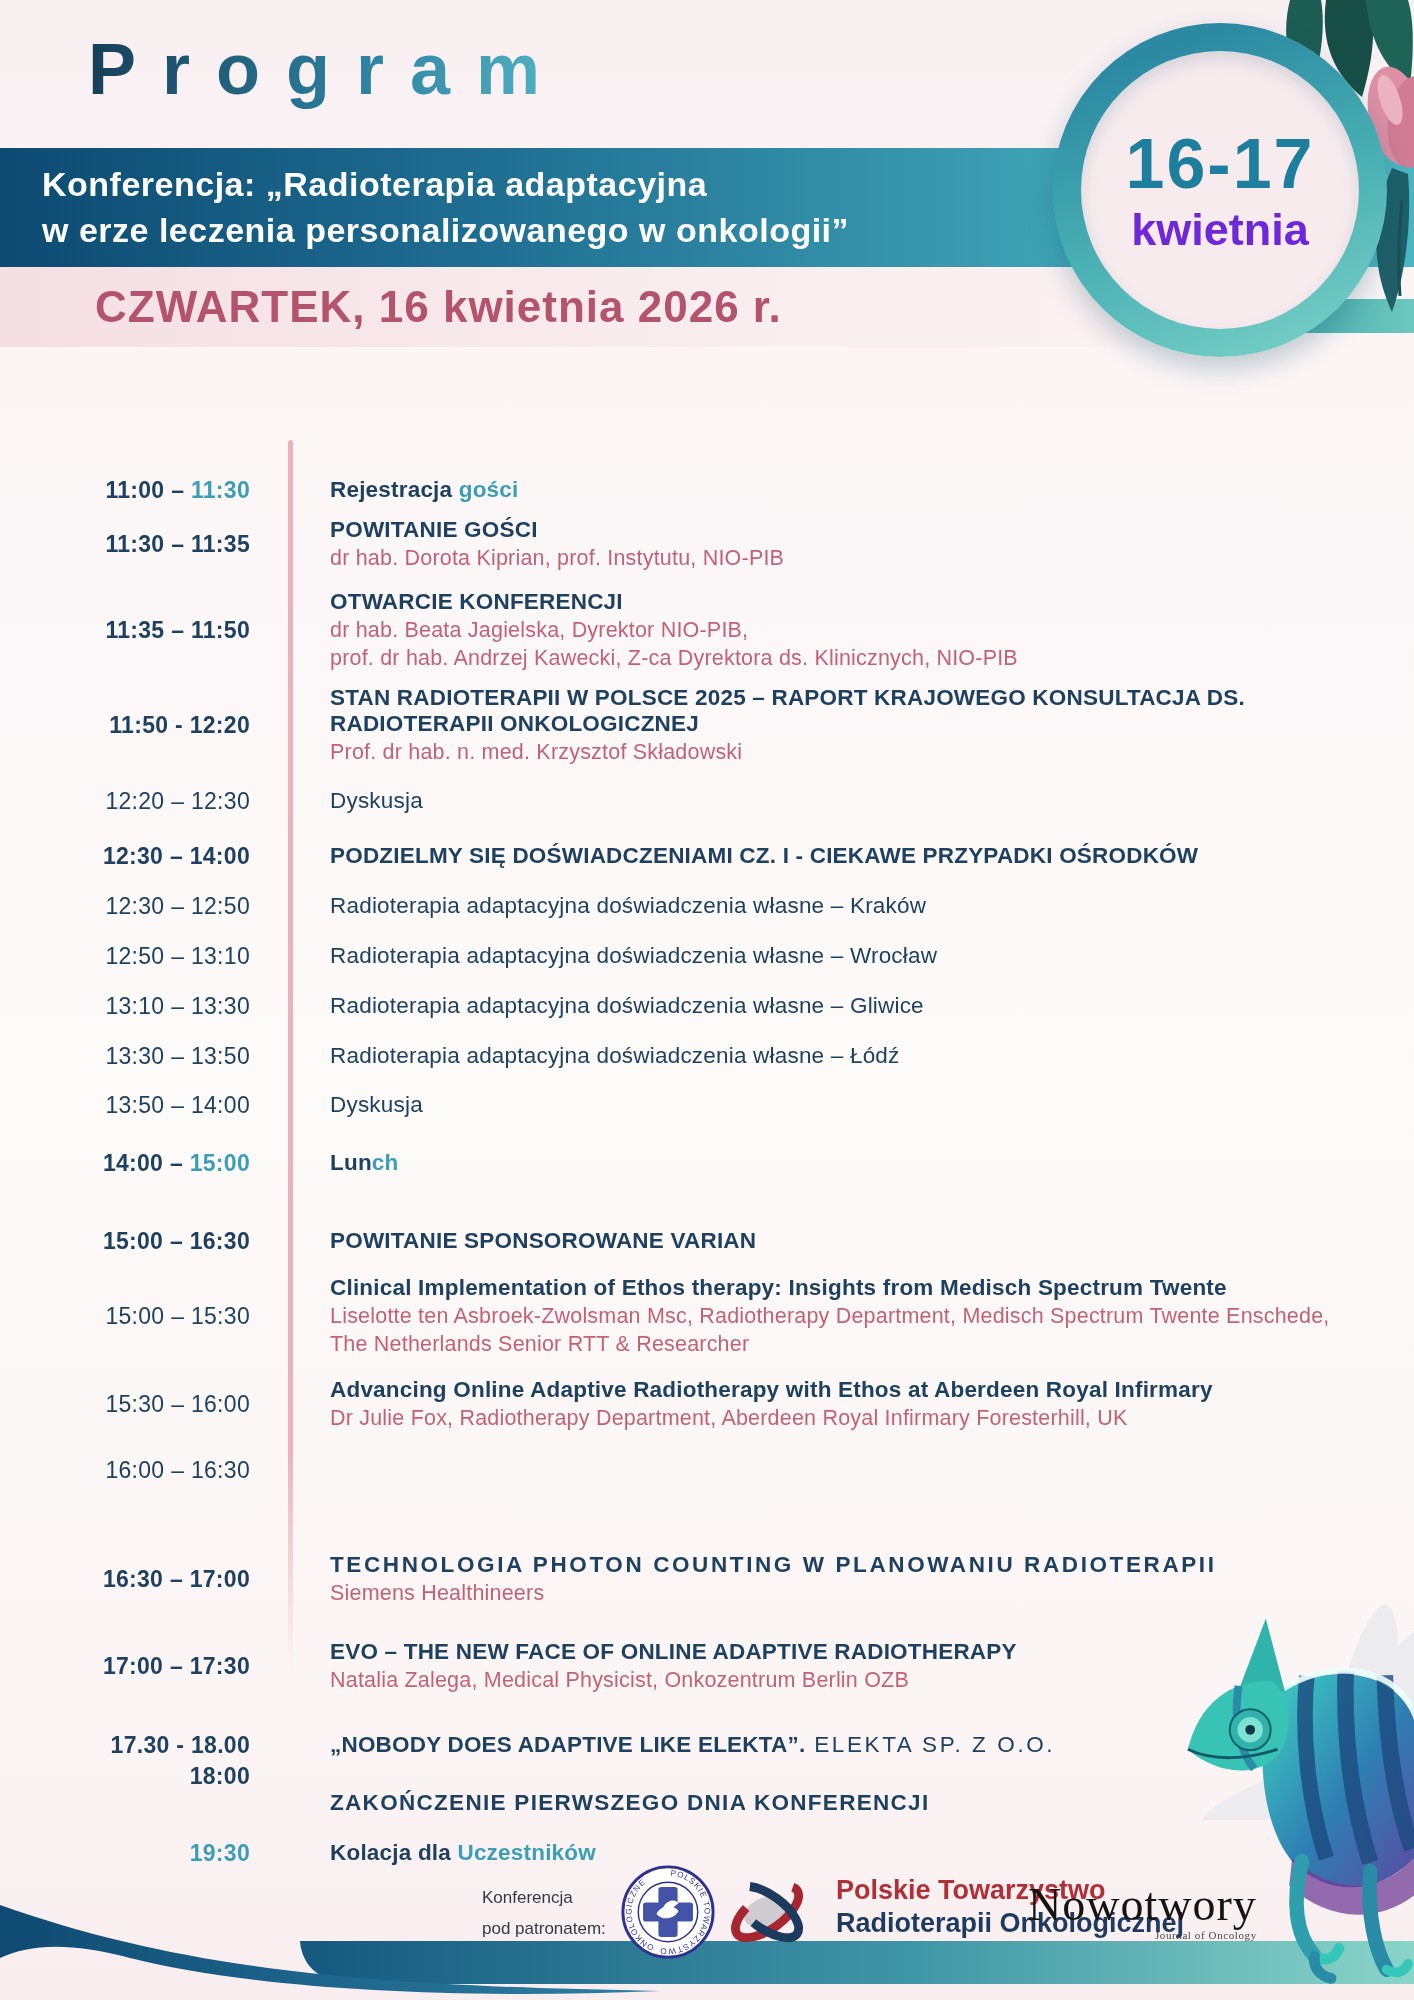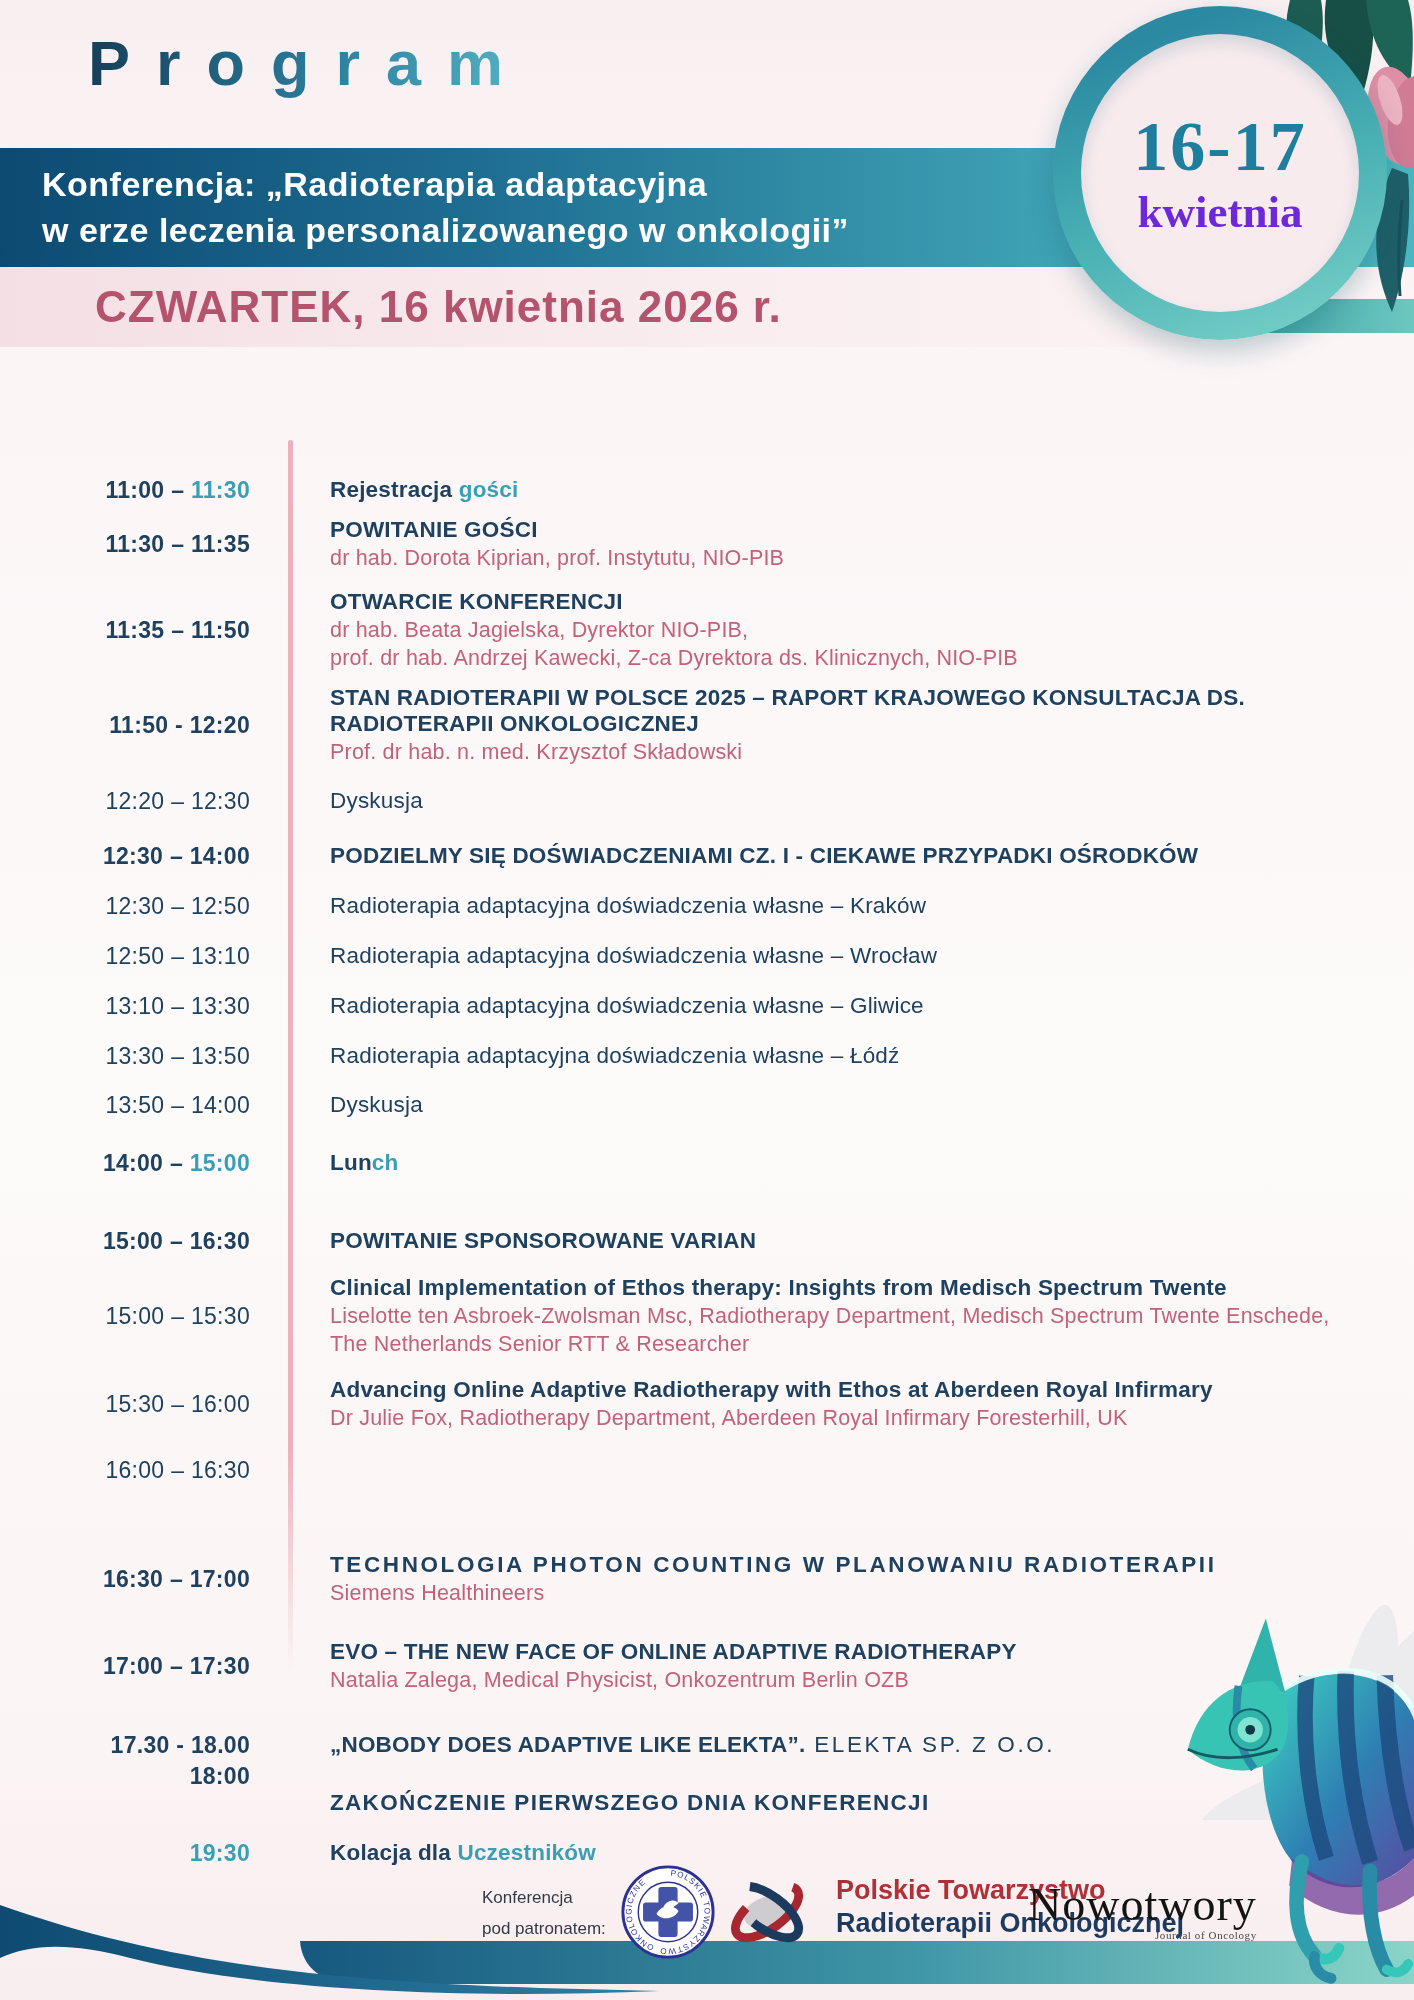--- a/index.html
+++ b/index.html
@@ -4,35 +4,35 @@
 <style>
   html,body{margin:0;padding:0;background:#ffffff;}
   .page{
     position:relative;width:1414px;height:2000px;overflow:hidden;
     background:linear-gradient(180deg,#f8eff1 0%,#fbf5f6 16%,#fdfafa 55%,#fbf4f4 88%,#f8edef 100%);
     font-family:"Liberation Sans","DejaVu Sans",sans-serif;
   }
   
   .program-title{
     position:absolute;left:88px;top:26px;margin:0;
-    font-size:63px;font-weight:700;letter-spacing:26px;line-height:1.2;
+    font-size:72px;font-weight:700;letter-spacing:26px;line-height:1.2;
     background:linear-gradient(90deg,#173f58 0%,#2b7f9e 55%,#55b4c4 100%);
     -webkit-background-clip:text;background-clip:text;color:transparent;
   }
   .banner{
     position:absolute;left:0;top:148px;width:1414px;height:119px;box-sizing:border-box;
     background:linear-gradient(90deg,#0d4a72 0%,#1f6f92 35%,#3fa3b5 75%,#4cb6c0 100%);
     padding:13px 0 0 42px;z-index:2;
   }
   .banner-line{color:#ffffff;font-size:34px;font-weight:700;line-height:46px;letter-spacing:.5px;}
   .top-decor{position:absolute;left:1140px;top:0;width:274px;height:345px;z-index:3;}
   .date-badge{
-    position:absolute;left:1053px;top:6px;width:334px;height:334px;border-radius:50%;
+    position:absolute;left:1053px;top:23px;width:334px;height:334px;border-radius:50%;
     background:linear-gradient(160deg,#2b8aa2 15%,#49b0b4 55%,#72ccc4 90%);
-    box-shadow:0 12px 26px rgba(20,80,100,.25);z-index:4;font-family:Liberation Serif, serif;
+    box-shadow:0 12px 26px rgba(20,80,100,.25);z-index:4;
   }
   .date-badge-inner{
     position:absolute;inset:28px;border-radius:50%;background:#f7ebee;
     box-shadow:inset 0 8px 16px rgba(20,90,110,.15);
     display:flex;flex-direction:column;align-items:center;justify-content:center;
   }
   .badge-days{font-size:70px;font-weight:700;color:#1d7e9d;letter-spacing:2px;line-height:1;}
   .badge-month{font-size:45px;font-weight:700;color:#6d28d9;margin-top:8px;line-height:1;}
   .day-band{
     position:absolute;left:0;top:267px;width:1200px;height:80px;box-sizing:border-box;

